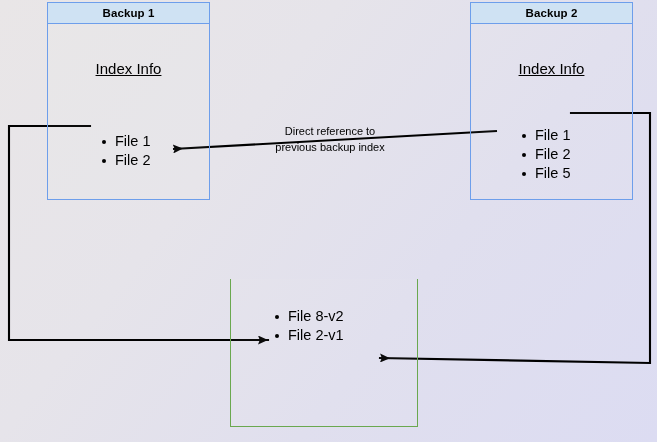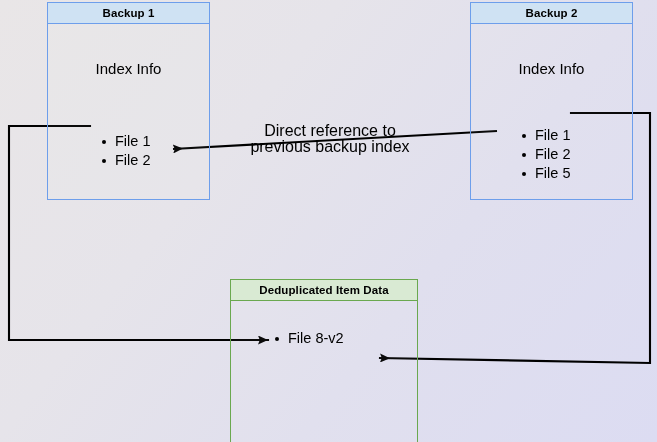--- a/index.html
+++ b/index.html
@@ -74,20 +74,21 @@
   }
 
   .index-title {
     position: absolute;
     left: 0;
     right: 0;
     top: 36px;
     text-align: center;
     font-size: 15px;
     color: #000000;
+    text-decoration: underline;
   }
 
   .file-list {
     position: absolute;
     margin: 0;
     padding: 0;
     list-style: none;
   }
   .file-list li {
     position: relative;
@@ -104,21 +105,21 @@
     top: 8px;
     width: 4px;
     height: 4px;
     border-radius: 50%;
     background: #000000;
   }
 
   .center-label {
     position: absolute;
     text-align: center;
-    font-size: 16px;
+    font-size: 11px;
     line-height: 16px;
     color: #000000;
     white-space: pre-line;
   }
 </style>
 </head>
 <body>
 
 <div id="canvas">
 
@@ -156,24 +157,24 @@
       <div class="index-title">Index Info</div>
       <ul class="file-list" style="left:49px; top:102px;">
         <li>File 1</li>
         <li>File 2</li>
         <li>File 5</li>
       </ul>
     </div>
   </div>
 
   <div class="box box-green" style="left:230px; top:279px; width:188px; height:170px;">
-    <div class="box-header">Deduplicated Item Data</div>
     <div class="box-body" style="height:148px;">
       <ul class="file-list" style="left:42px; top:28px;">
         <li>File 8-v2</li>
+        <li>File 2-v1</li>
       </ul>
     </div>
   </div>
 
   <div class="center-label" style="left:248px; top:123px; width:164px;">Direct reference to
 previous backup index</div>
 
 </div>
 
 </body></html>

